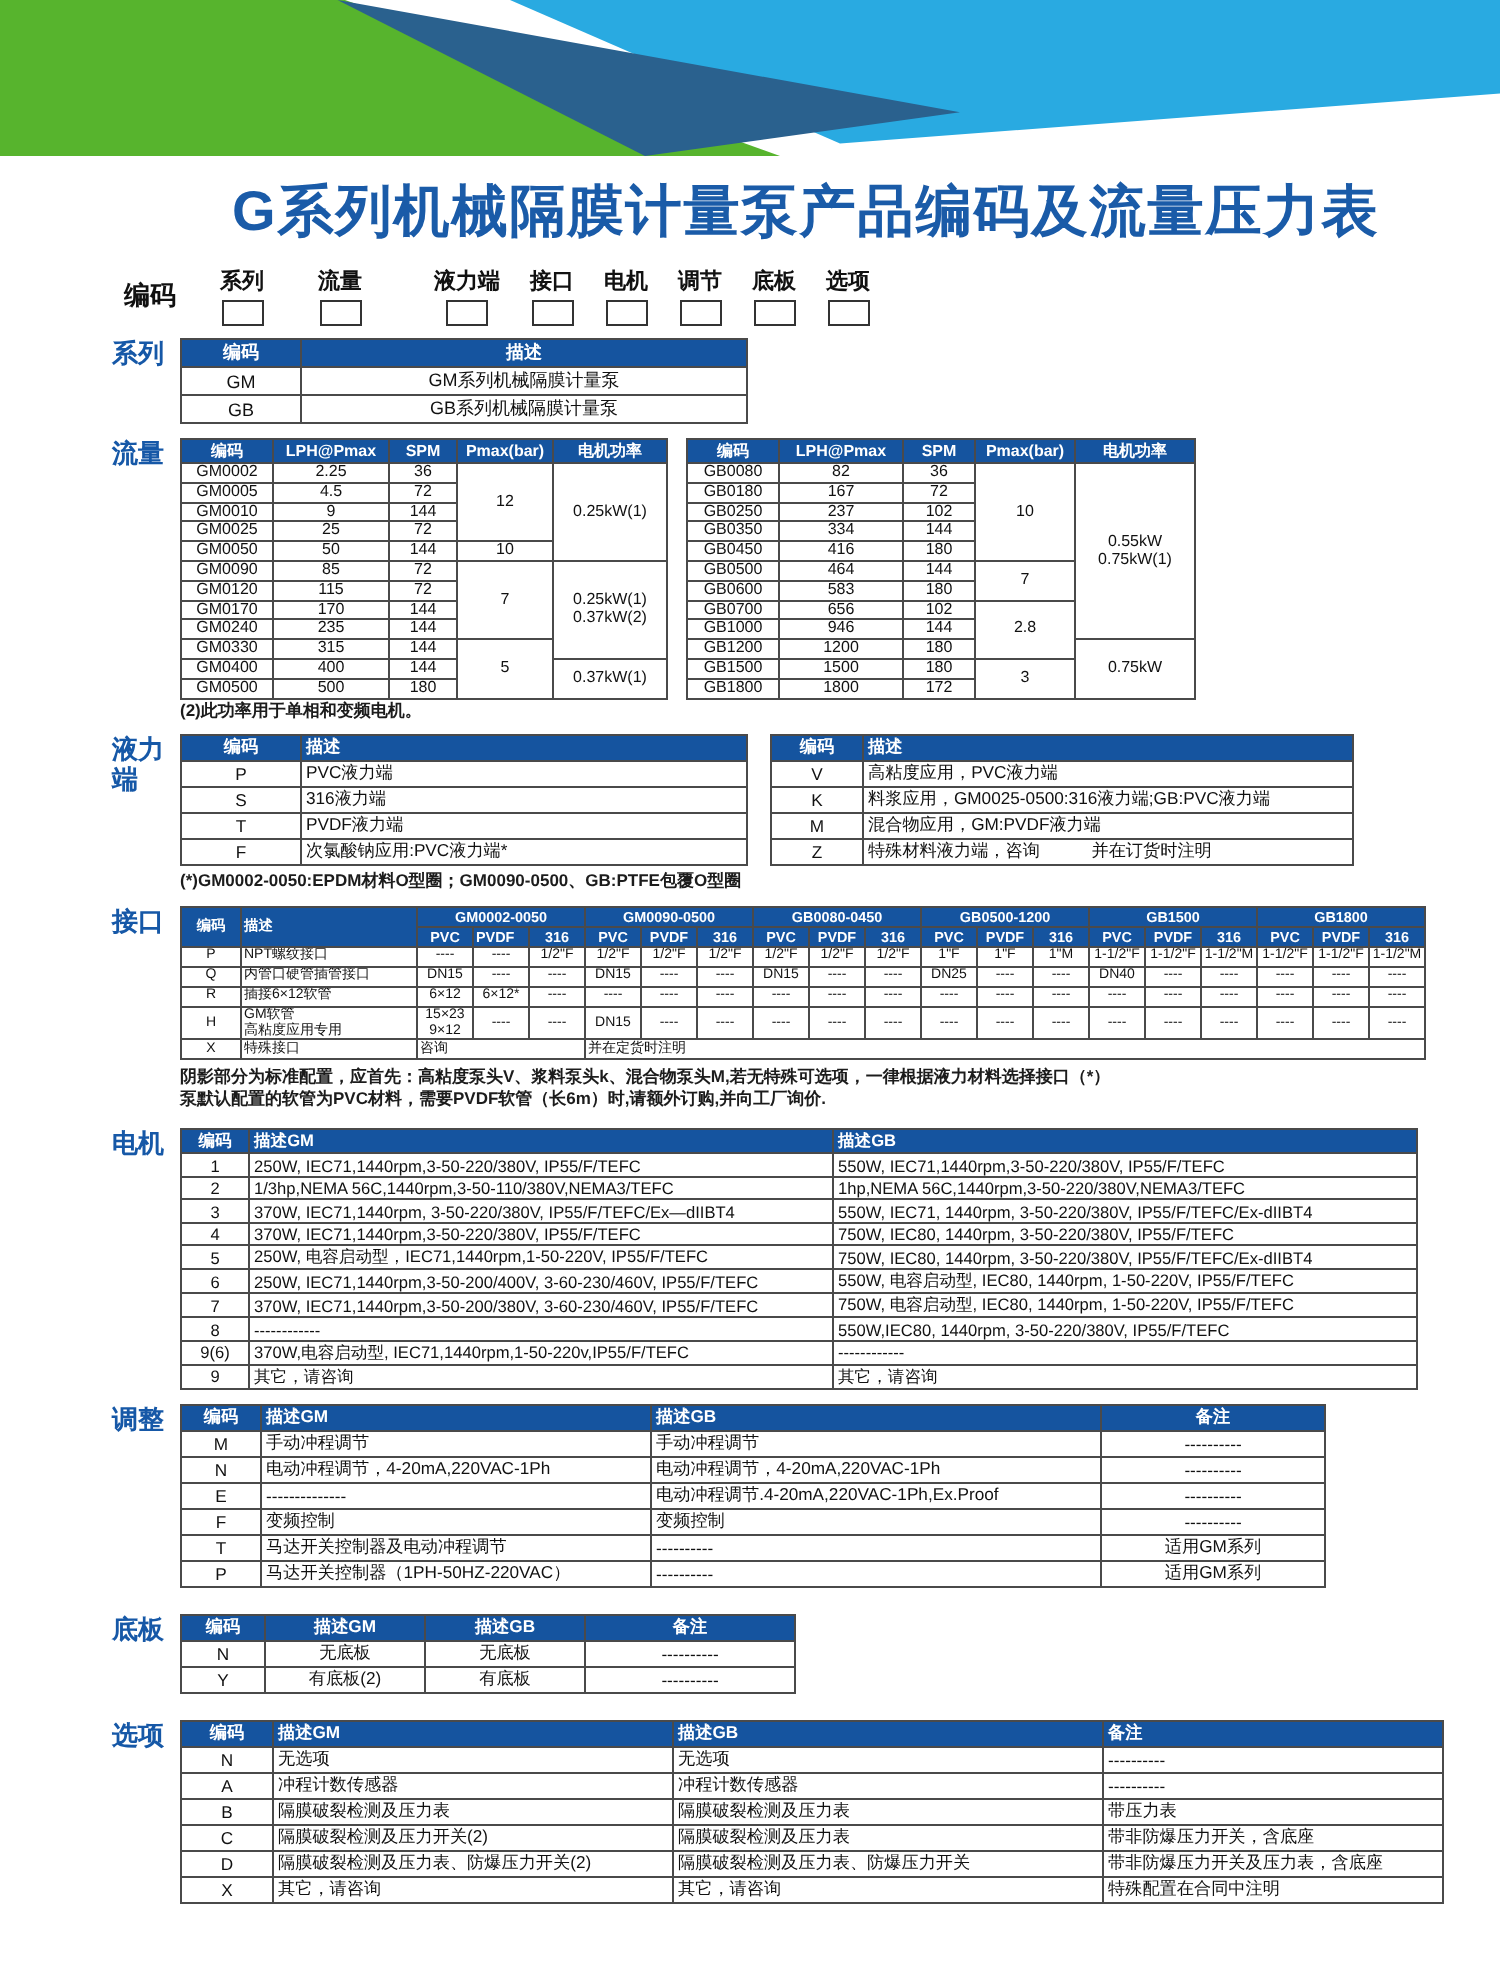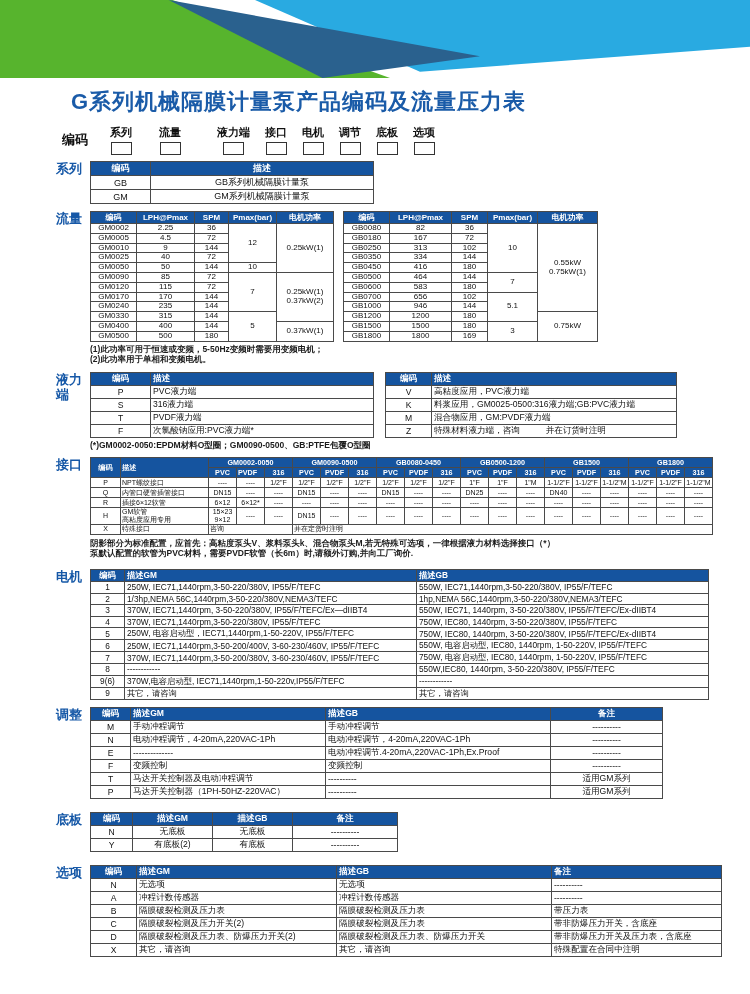--- a/index.html
+++ b/index.html
@@ -6,21 +6,21 @@
   body { width:750px; height:994px; background:#fff; font-family:"Liberation Sans", sans-serif; color:#111; }
   .page { position:relative; width:750px; height:994px; background:#fff; overflow:hidden; }
 
   
   .banner { position:relative; width:750px; height:78px; background:#fff; overflow:hidden; }
   .shape { position:absolute; top:0; left:0; width:100%; height:100%; }
   .shape.green { background:#57b42d; clip-path:polygon(0 0, 23% 0, 52% 100%, 0 100%); z-index:1; }
   .shape.cyan  { background:#29aae1; clip-path:polygon(34% 0, 100% 0, 100% 60%, 56% 92%); z-index:2; }
   .shape.dark  { background:#2a618e; clip-path:polygon(22.5% 0, 64% 72%, 43% 100%); z-index:3; }
 
-  .title { margin:9px 0 0 71px; font-size:22px; font-weight:bold; color:#1a5ba8; letter-spacing:1px; }
+  .title { margin:9px 0 0 116px; font-size:28px; font-weight:bold; color:#1a5ba8; letter-spacing:1px; }
 
   
   .coding { display:flex; align-items:flex-end; margin:8px 0 0 62px; }
   .coding .c-label { font-size:13px; font-weight:bold; margin-right:22px; padding-bottom:6px; }
   .c-field { display:flex; flex-direction:column; align-items:center; margin-right:15px; }
   .c-field .f-label { font-size:11px; font-weight:bold; white-space:nowrap; }
   .cbox { width:21px; height:13px; border:1.6px solid #333; background:#fff; margin-top:2px; }
 
   
   .section { display:flex; align-items:flex-start; margin-left:56px; }
@@ -102,26 +102,26 @@
           <col style="width: 223px;">
         </colgroup>
         <thead>
           <tr>
             <th>编码</th>
             <th>描述</th>
           </tr>
         </thead>
         <tbody>
           <tr>
+            <td>GM</td>
+            <td>GM系列机械隔膜计量泵</td>
+          </tr>
+          <tr>
             <td>GB</td>
             <td>GB系列机械隔膜计量泵</td>
-          </tr>
-          <tr>
-            <td>GM</td>
-            <td>GM系列机械隔膜计量泵</td>
           </tr>
         </tbody>
       </table>
   </div>
 
   <div class="section mt">
     <div class="sec-label">流量</div>
     <div>
       <div class="flow-wrap">
         <table class="t-flow">
@@ -154,21 +154,21 @@
                 <td>4.5</td>
                 <td>72</td>
               </tr>
               <tr>
                 <td>GM0010</td>
                 <td>9</td>
                 <td>144</td>
               </tr>
               <tr>
                 <td>GM0025</td>
-                <td>40</td>
+                <td>25</td>
                 <td>72</td>
               </tr>
               <tr>
                 <td>GM0050</td>
                 <td>50</td>
                 <td>144</td>
                 <td>10</td>
               </tr>
               <tr>
                 <td>GM0090</td>
@@ -236,21 +236,21 @@
                 <td rowspan="5">10</td>
                 <td rowspan="9">0.55kW<br>0.75kW(1)</td>
               </tr>
               <tr>
                 <td>GB0180</td>
                 <td>167</td>
                 <td>72</td>
               </tr>
               <tr>
                 <td>GB0250</td>
-                <td>313</td>
+                <td>237</td>
                 <td>102</td>
               </tr>
               <tr>
                 <td>GB0350</td>
                 <td>334</td>
                 <td>144</td>
               </tr>
               <tr>
                 <td>GB0450</td>
                 <td>416</td>
@@ -264,21 +264,21 @@
               </tr>
               <tr>
                 <td>GB0600</td>
                 <td>583</td>
                 <td>180</td>
               </tr>
               <tr>
                 <td>GB0700</td>
                 <td>656</td>
                 <td>102</td>
-                <td rowspan="3">5.1</td>
+                <td rowspan="3">2.8</td>
               </tr>
               <tr>
                 <td>GB1000</td>
                 <td>946</td>
                 <td>144</td>
               </tr>
               <tr>
                 <td>GB1200</td>
                 <td>1200</td>
                 <td>180</td>
@@ -286,26 +286,25 @@
               </tr>
               <tr>
                 <td>GB1500</td>
                 <td>1500</td>
                 <td>180</td>
                 <td rowspan="2">3</td>
               </tr>
               <tr>
                 <td>GB1800</td>
                 <td>1800</td>
-                <td>169</td>
+                <td>172</td>
               </tr>
             </tbody>
           </table>
       </div>
-      <div class="note" style="margin-top:2px;">(1)此功率可用于恒速或变频，5-50Hz变频时需要用变频电机；</div>
       <div class="note">(2)此功率用于单相和变频电机。</div>
     </div>
   </div>
 
   <div class="section mt">
     <div class="sec-label">液力端</div>
     <div>
       <div class="liq-wrap">
         <table class="t-liq">
             <colgroup>
@@ -549,21 +548,21 @@
             </tr>
           </thead>
           <tbody>
             <tr>
               <td>1</td>
               <td class="al">250W, IEC71,1440rpm,3-50-220/380V,  IP55/F/TEFC</td>
               <td class="al">550W, IEC71,1440rpm,3-50-220/380V,  IP55/F/TEFC</td>
             </tr>
             <tr>
               <td>2</td>
-              <td class="al">1/3hp,NEMA  56C,1440rpm,3-50-220/380V,NEMA3/TEFC</td>
+              <td class="al">1/3hp,NEMA  56C,1440rpm,3-50-110/380V,NEMA3/TEFC</td>
               <td class="al">1hp,NEMA  56C,1440rpm,3-50-220/380V,NEMA3/TEFC</td>
             </tr>
             <tr>
               <td>3</td>
               <td class="al">370W, IEC71,1440rpm, 3-50-220/380V, IP55/F/TEFC/Ex—dIIBT4</td>
               <td class="al">550W, IEC71, 1440rpm, 3-50-220/380V, IP55/F/TEFC/Ex-dIIBT4</td>
             </tr>
             <tr>
               <td>4</td>
               <td class="al">370W, IEC71,1440rpm,3-50-220/380V,  IP55/F/TEFC</td>

